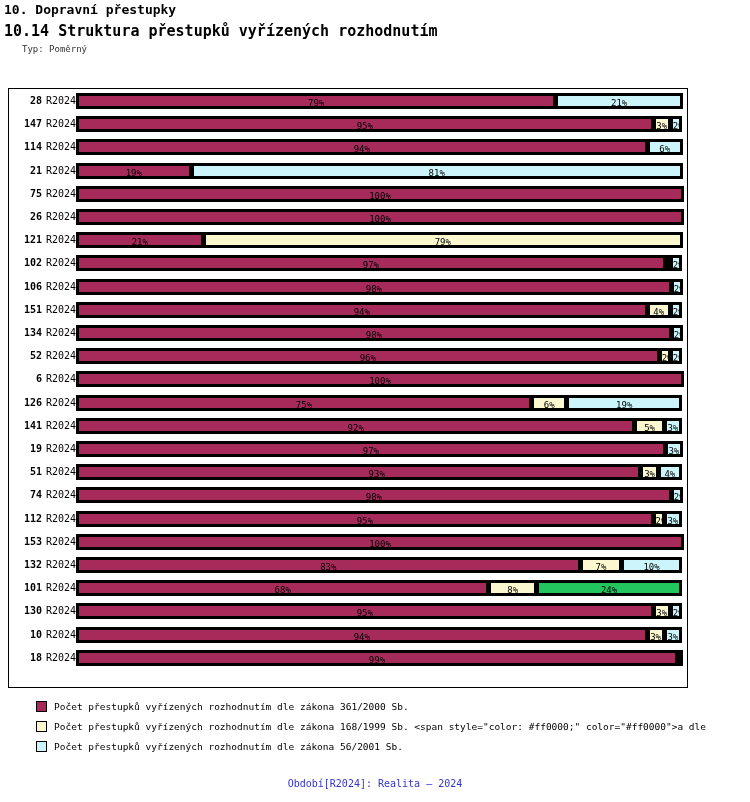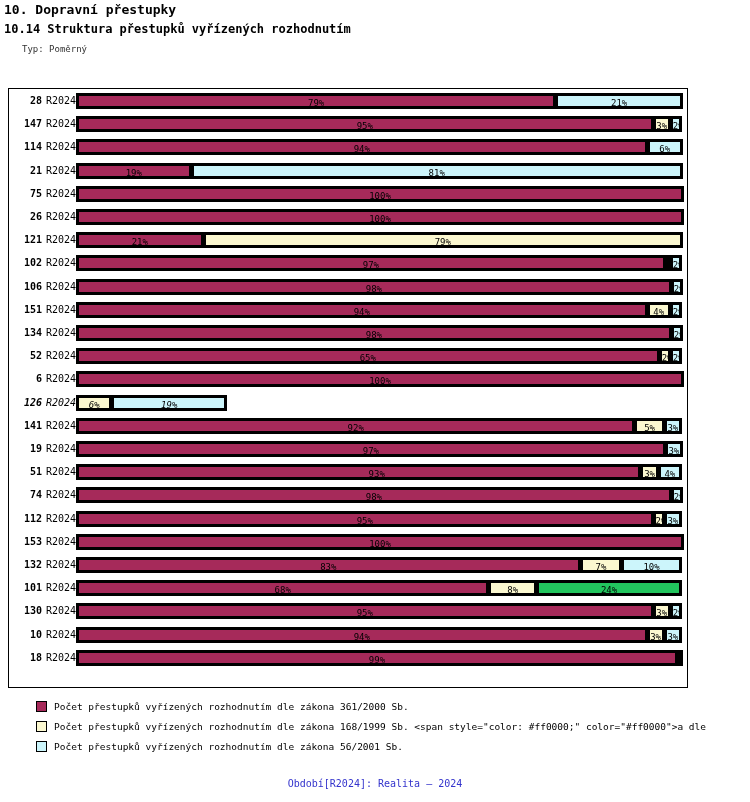--- a/index.html
+++ b/index.html
@@ -9,21 +9,21 @@
     font-family:"DejaVu Sans Mono", monospace;
     color:#000000;
     overflow:hidden;
   }
   .title1{
     position:absolute;left:4px;top:2px;
     font-size:13px;font-weight:bold;letter-spacing:0px;
   }
   .title2{
     position:absolute;left:4px;top:22px;
-    font-size:12px;font-weight:bold;
+    font-size:15px;font-weight:bold;
   }
   .subtitle{
     position:absolute;left:22px;top:44px;
     font-size:9px;color:#333333;
   }
   .plot{
     position:absolute;left:8px;top:88px;width:680px;height:600px;
     border:1px solid #000000;
     box-sizing:border-box;
     background:#ffffff;
@@ -174,36 +174,37 @@
       <div class="rowperiod">R2024</div>
       <div class="bar" style="width: 608px;">
         <div class="seg s0" style="width: 595.84px; background: rgb(166, 42, 90);">98%</div>
         <div class="seg s2" style="width: 12.16px; background: rgb(204, 245, 251);">2%</div>
       </div>
     </div>
     <div class="row" style="top: 345.2px; width: 750px;">
       <div class="rowlabel">52</div>
       <div class="rowperiod">R2024</div>
       <div class="bar" style="width: 608px;">
-        <div class="seg s0" style="width: 583.68px; background: rgb(166, 42, 90);">65%</div>
+        <div class="seg s0" style="width: 583.68px; background: rgb(166, 42, 90);">96%</div>
         <div class="seg s1" style="width: 12.16px; background: rgb(251, 248, 208);">2%</div>
         <div class="seg s2" style="width: 12.16px; background: rgb(204, 245, 251);">2%</div>
       </div>
     </div>
     <div class="row" style="top: 368.4px; width: 750px;">
       <div class="rowlabel">6</div>
       <div class="rowperiod">R2024</div>
       <div class="bar" style="width: 608px;">
         <div class="seg s0" style="width: 608px; background: rgb(166, 42, 90);">100%</div>
       </div>
     </div>
-    <div class="row" style="top: 391.6px; width: 750px; font-style: italic;">
+    <div class="row" style="top: 391.6px; width: 750px;">
       <div class="rowlabel">126</div>
       <div class="rowperiod">R2024</div>
       <div class="bar" style="width: 608px;">
+        <div class="seg s0" style="width: 456px; background: rgb(166, 42, 90);">75%</div>
         <div class="seg s1" style="width: 36.48px; background: rgb(251, 248, 208);">6%</div>
         <div class="seg s2" style="width: 115.52px; background: rgb(204, 245, 251);">19%</div>
       </div>
     </div>
     <div class="row" style="top: 414.8px; width: 750px;">
       <div class="rowlabel">141</div>
       <div class="rowperiod">R2024</div>
       <div class="bar" style="width: 608px;">
         <div class="seg s0" style="width: 559.36px; background: rgb(166, 42, 90);">92%</div>
         <div class="seg s1" style="width: 30.4px; background: rgb(251, 248, 208);">5%</div>

